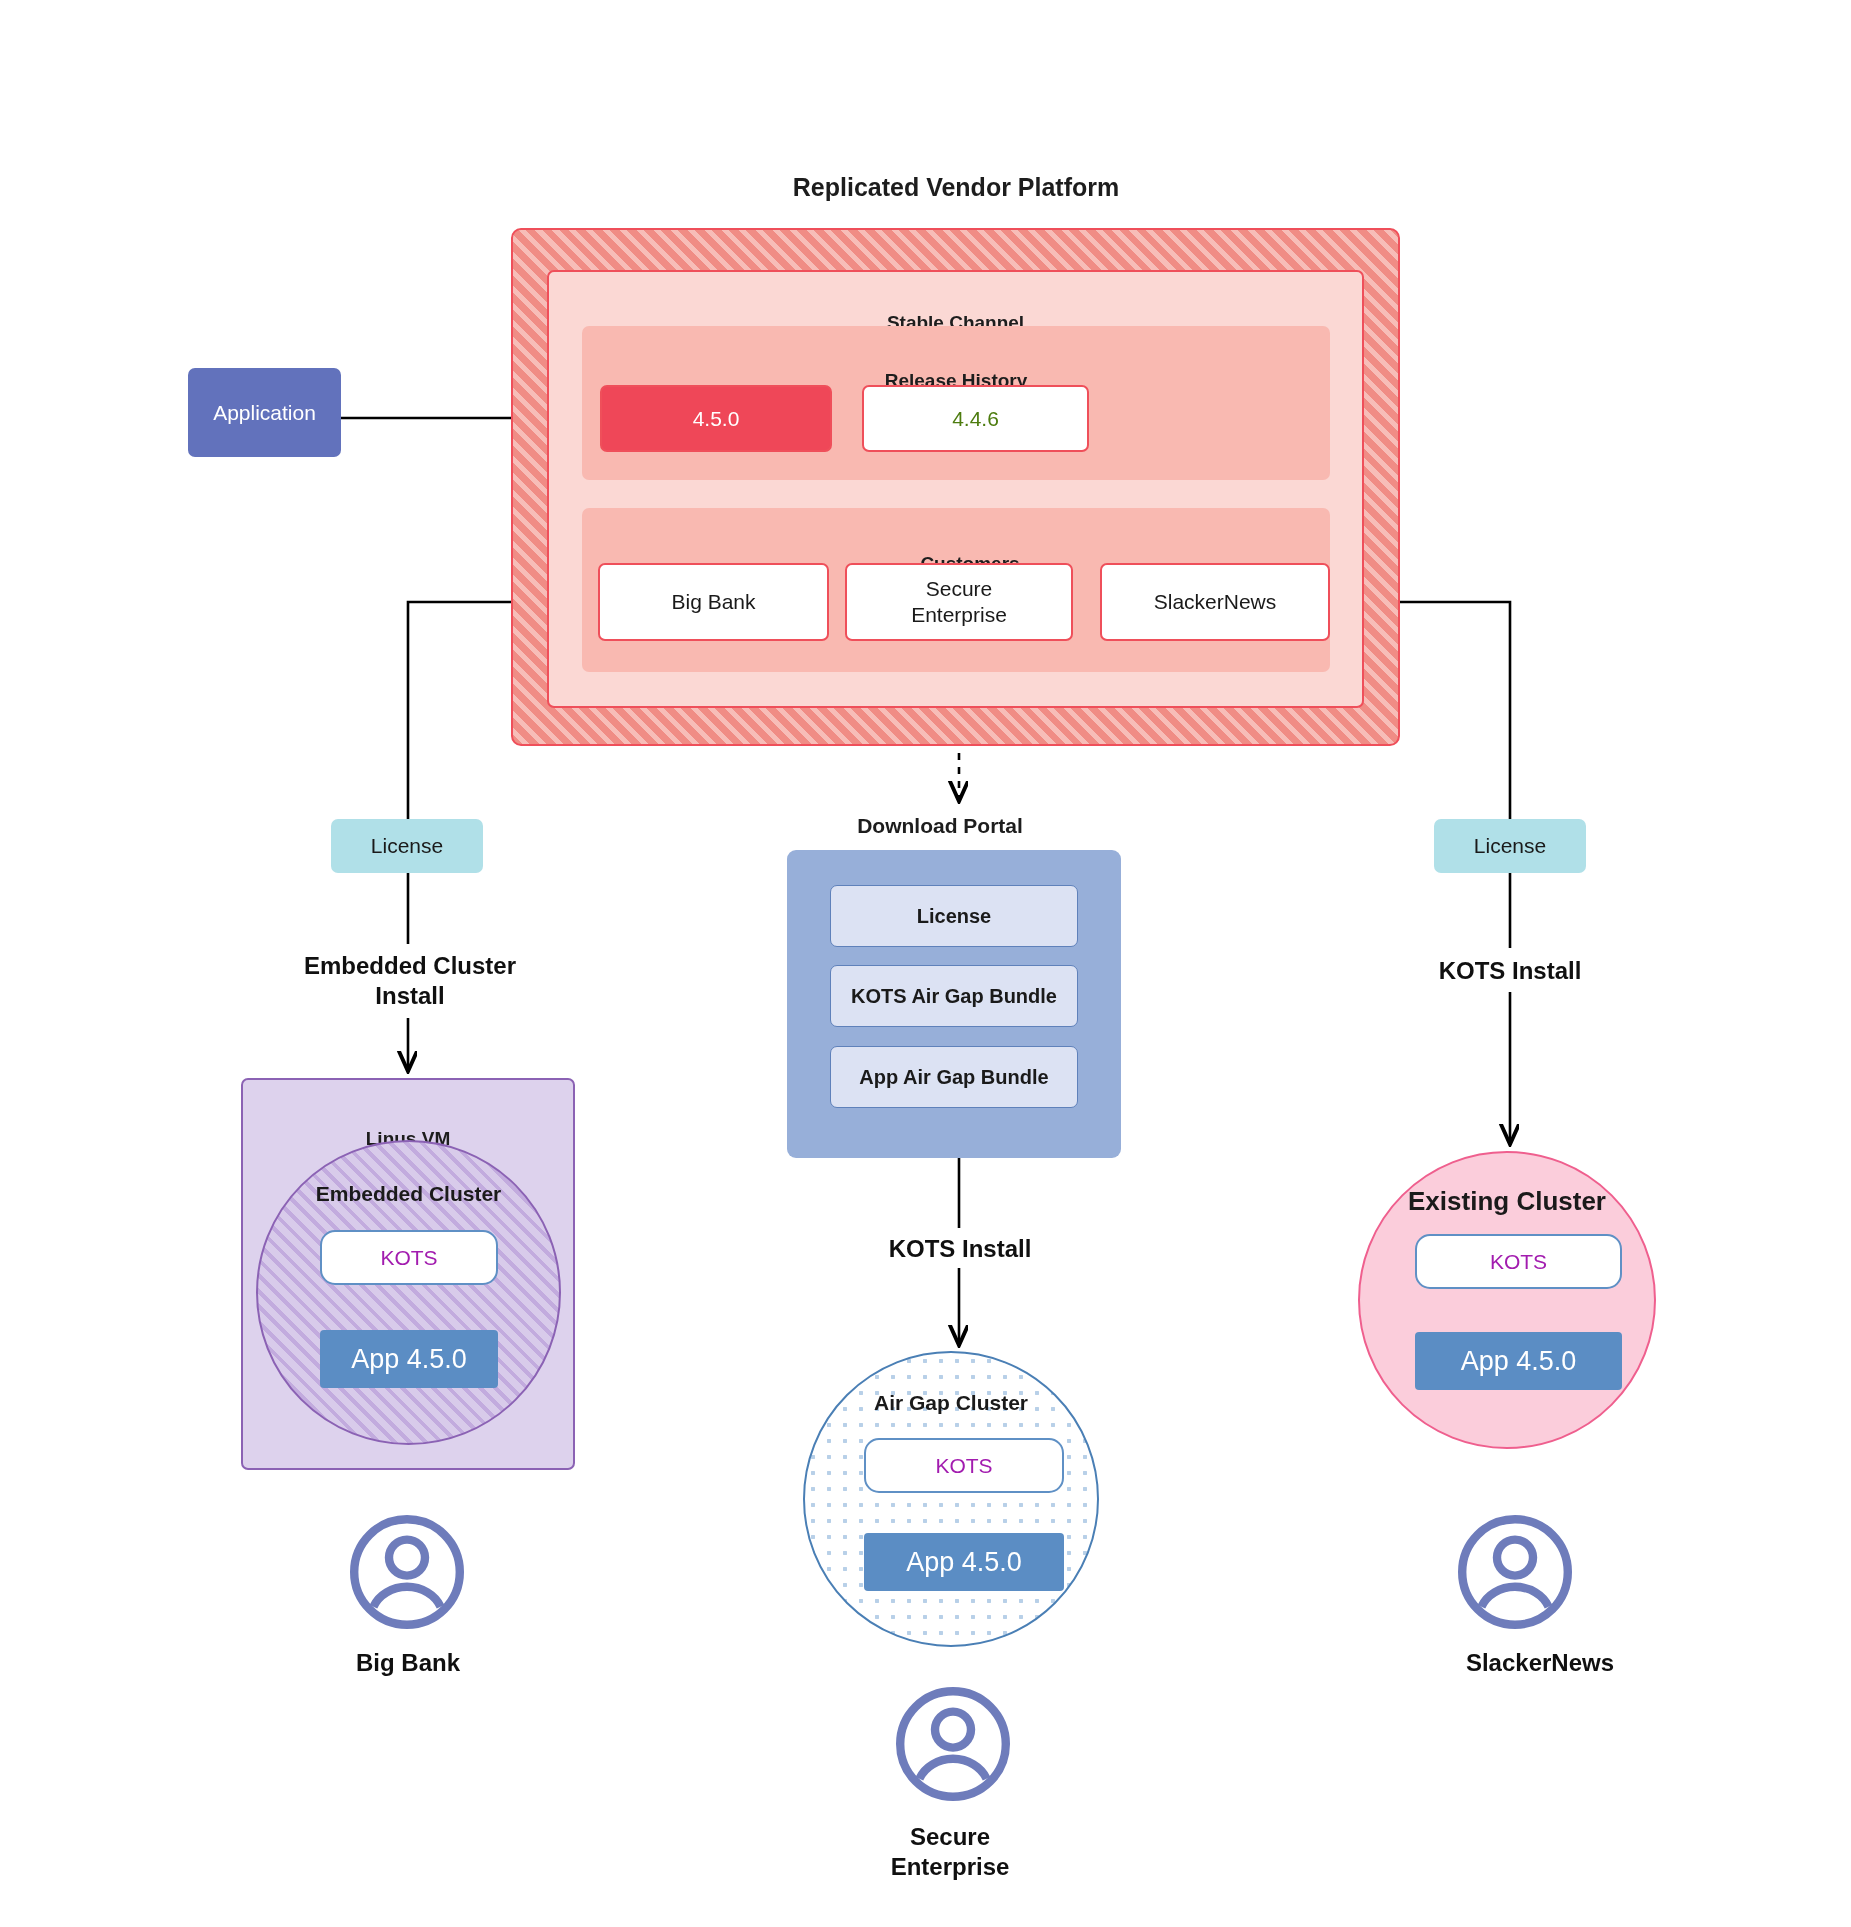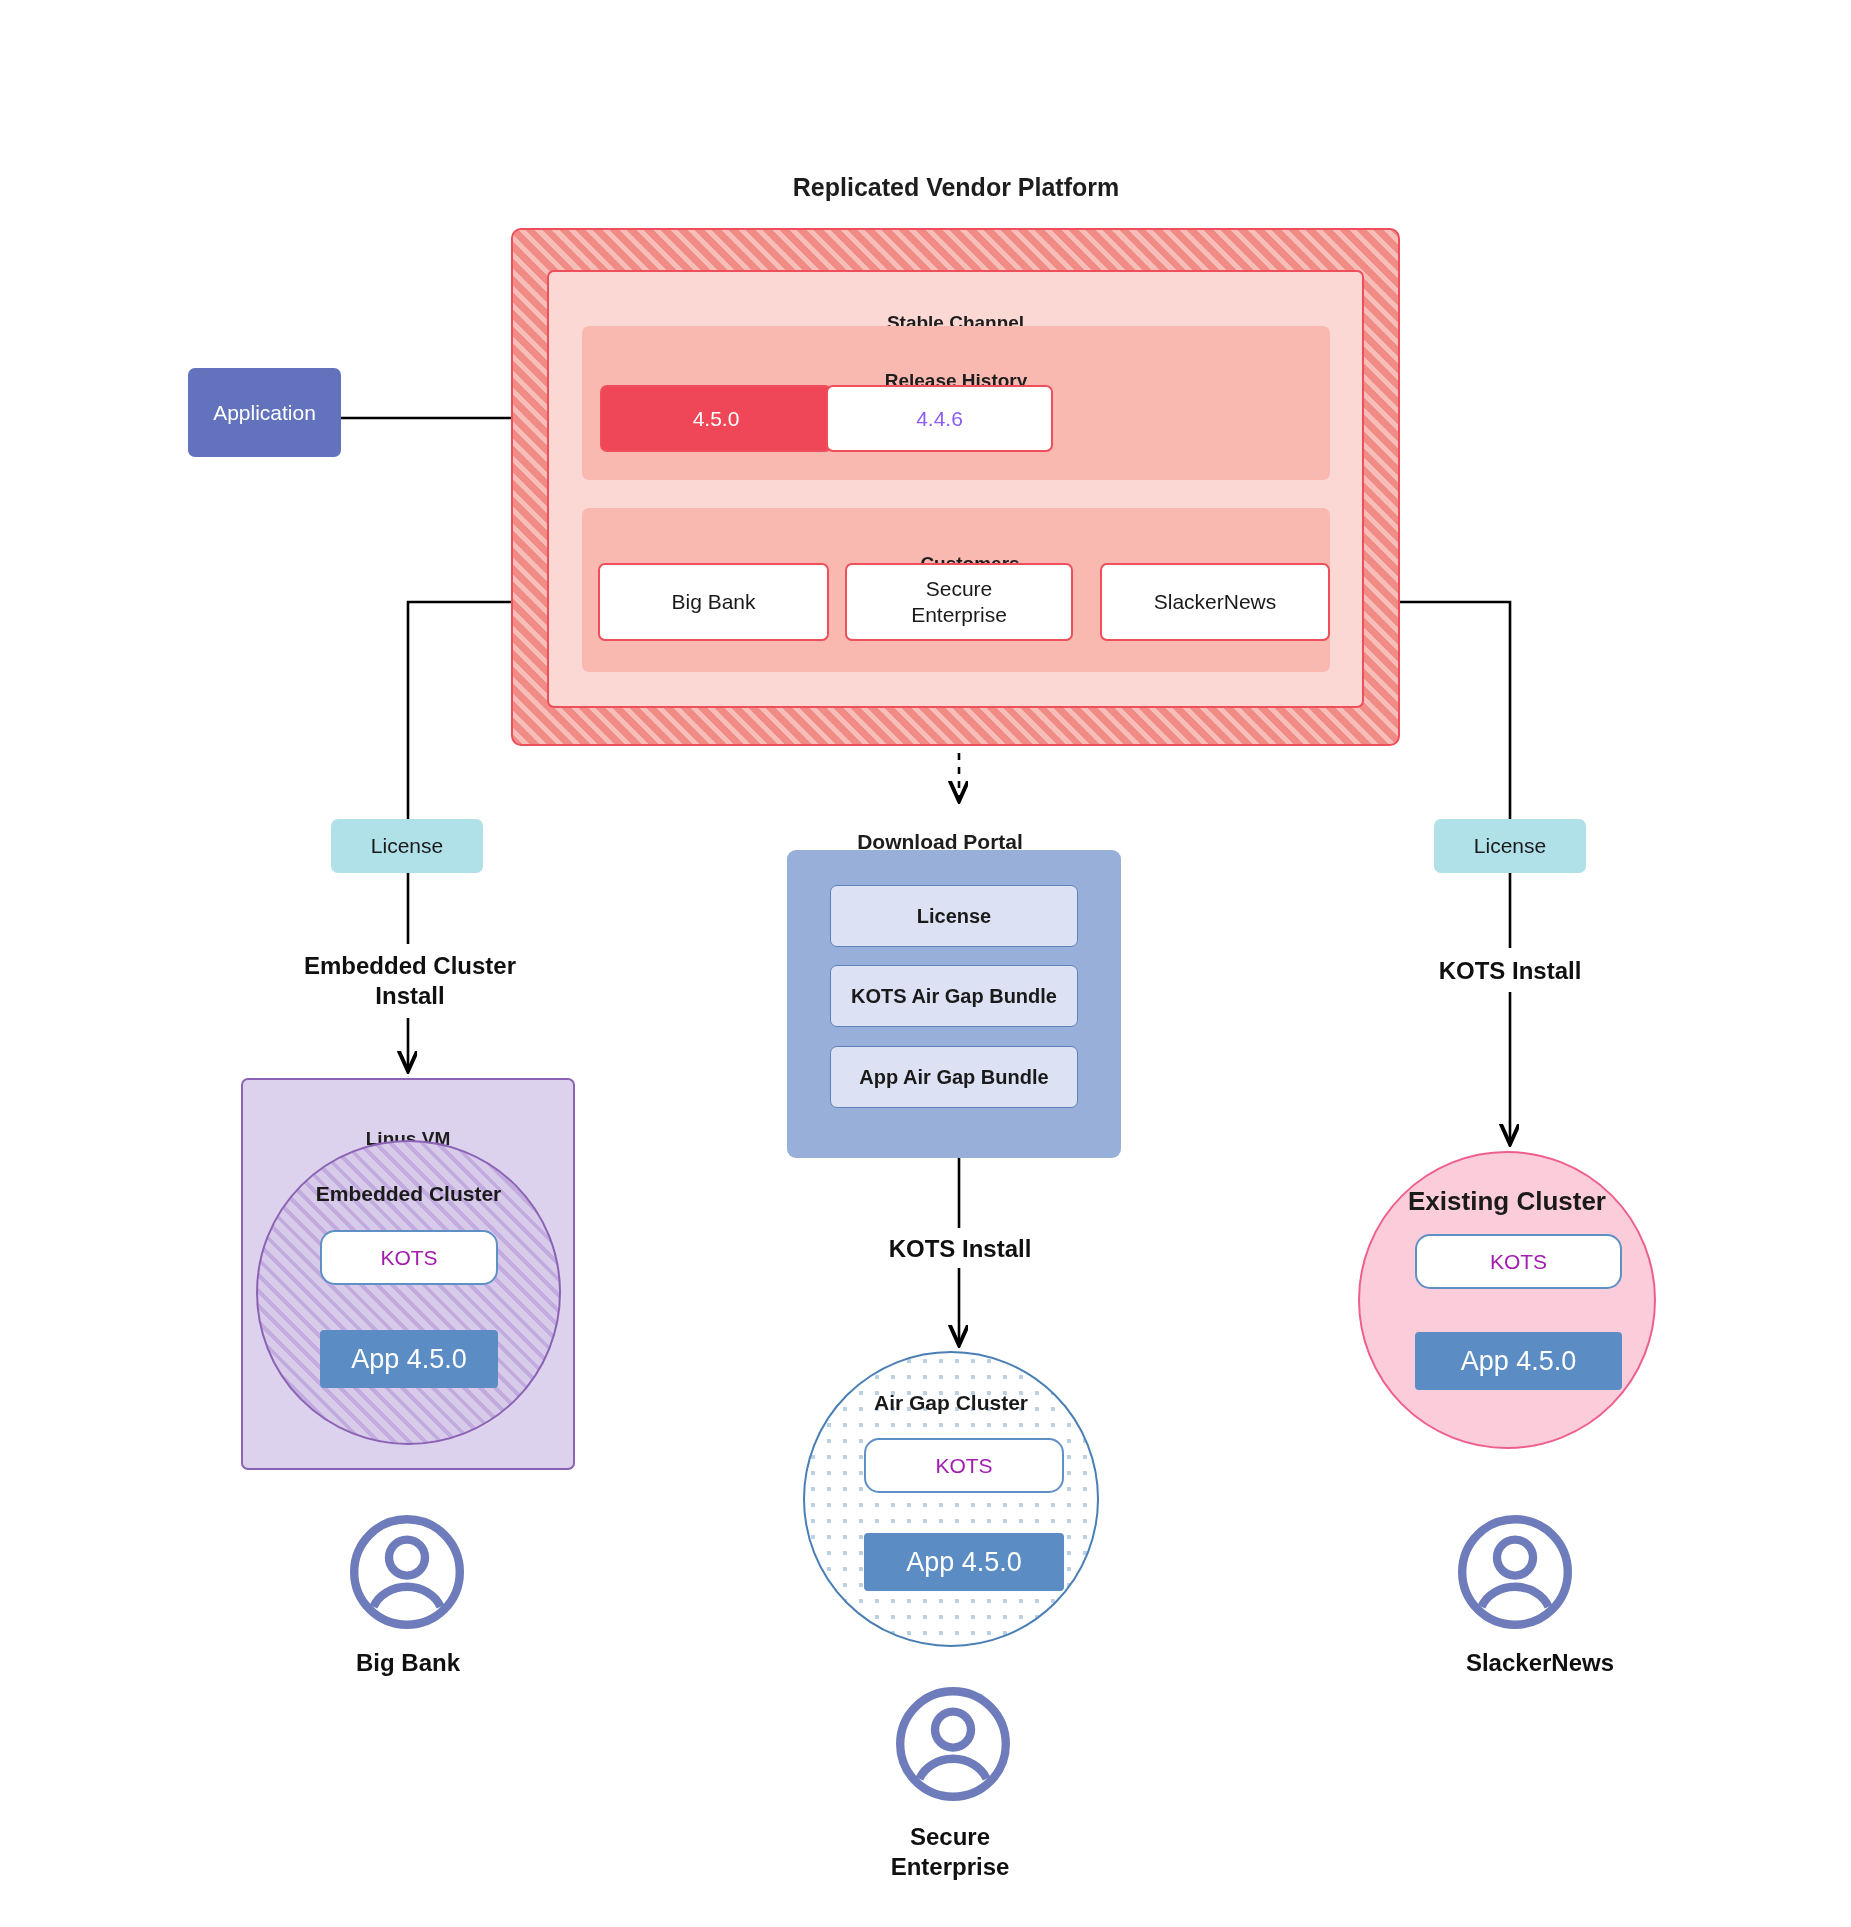--- a/index.html
+++ b/index.html
@@ -47,21 +47,21 @@
     border-radius:7px;
     background:#f9b9b1;
   }
   #release-history-title{left:582px;top:347px;width:748px;height:24px;}
   .release-box{
     height:67px;border-radius:7px;
     border:2px solid #ef4f5a;
     font-size:21px;
   }
   #release-0{left:600px;top:385px;width:232px;background:#ef4758;color:#ffffff;}
-  #release-1{left:826px;top:385px;width:227px;background:#ffffff;color:#8b5cf6;}
+  #release-1{left:862px;top:385px;width:227px;background:#ffffff;color:#4d7c0f;}
 
   #customers-box{
     left:582px;top:508px;width:748px;height:164px;
     border-radius:7px;
     background:#f9b9b1;
   }
   #customers-title{left:580px;top:530px;width:748px;height:24px;padding-left:32px;}
   .cust-box{
     height:78px;border-radius:7px;
     background:#ffffff;border:2px solid #ef4f5a;
@@ -80,21 +80,21 @@
 
   
   .license-chip{
     width:152px;height:54px;border-radius:7px;
     background:#b0e0e8;color:#1a1a1a;font-size:21px;
   }
   #license-left{left:331px;top:819px;}
   #license-right{left:1434px;top:819px;}
 
   
-  #download-portal-title{left:790px;top:811px;width:300px;height:30px;margin-top:16px;}
+  #download-portal-title{left:790px;top:811px;width:300px;height:30px;}
   #download-portal{
     left:787px;top:850px;width:334px;height:308px;
     border-radius:9px;background:#97afd9;
   }
   .dl-item{
     left:830px;width:248px;height:62px;
     border-radius:7px;background:#dce2f3;
     border:1px solid #5f81ba;
     font-size:20px;font-weight:600;color:#1a1a1a;
   }

